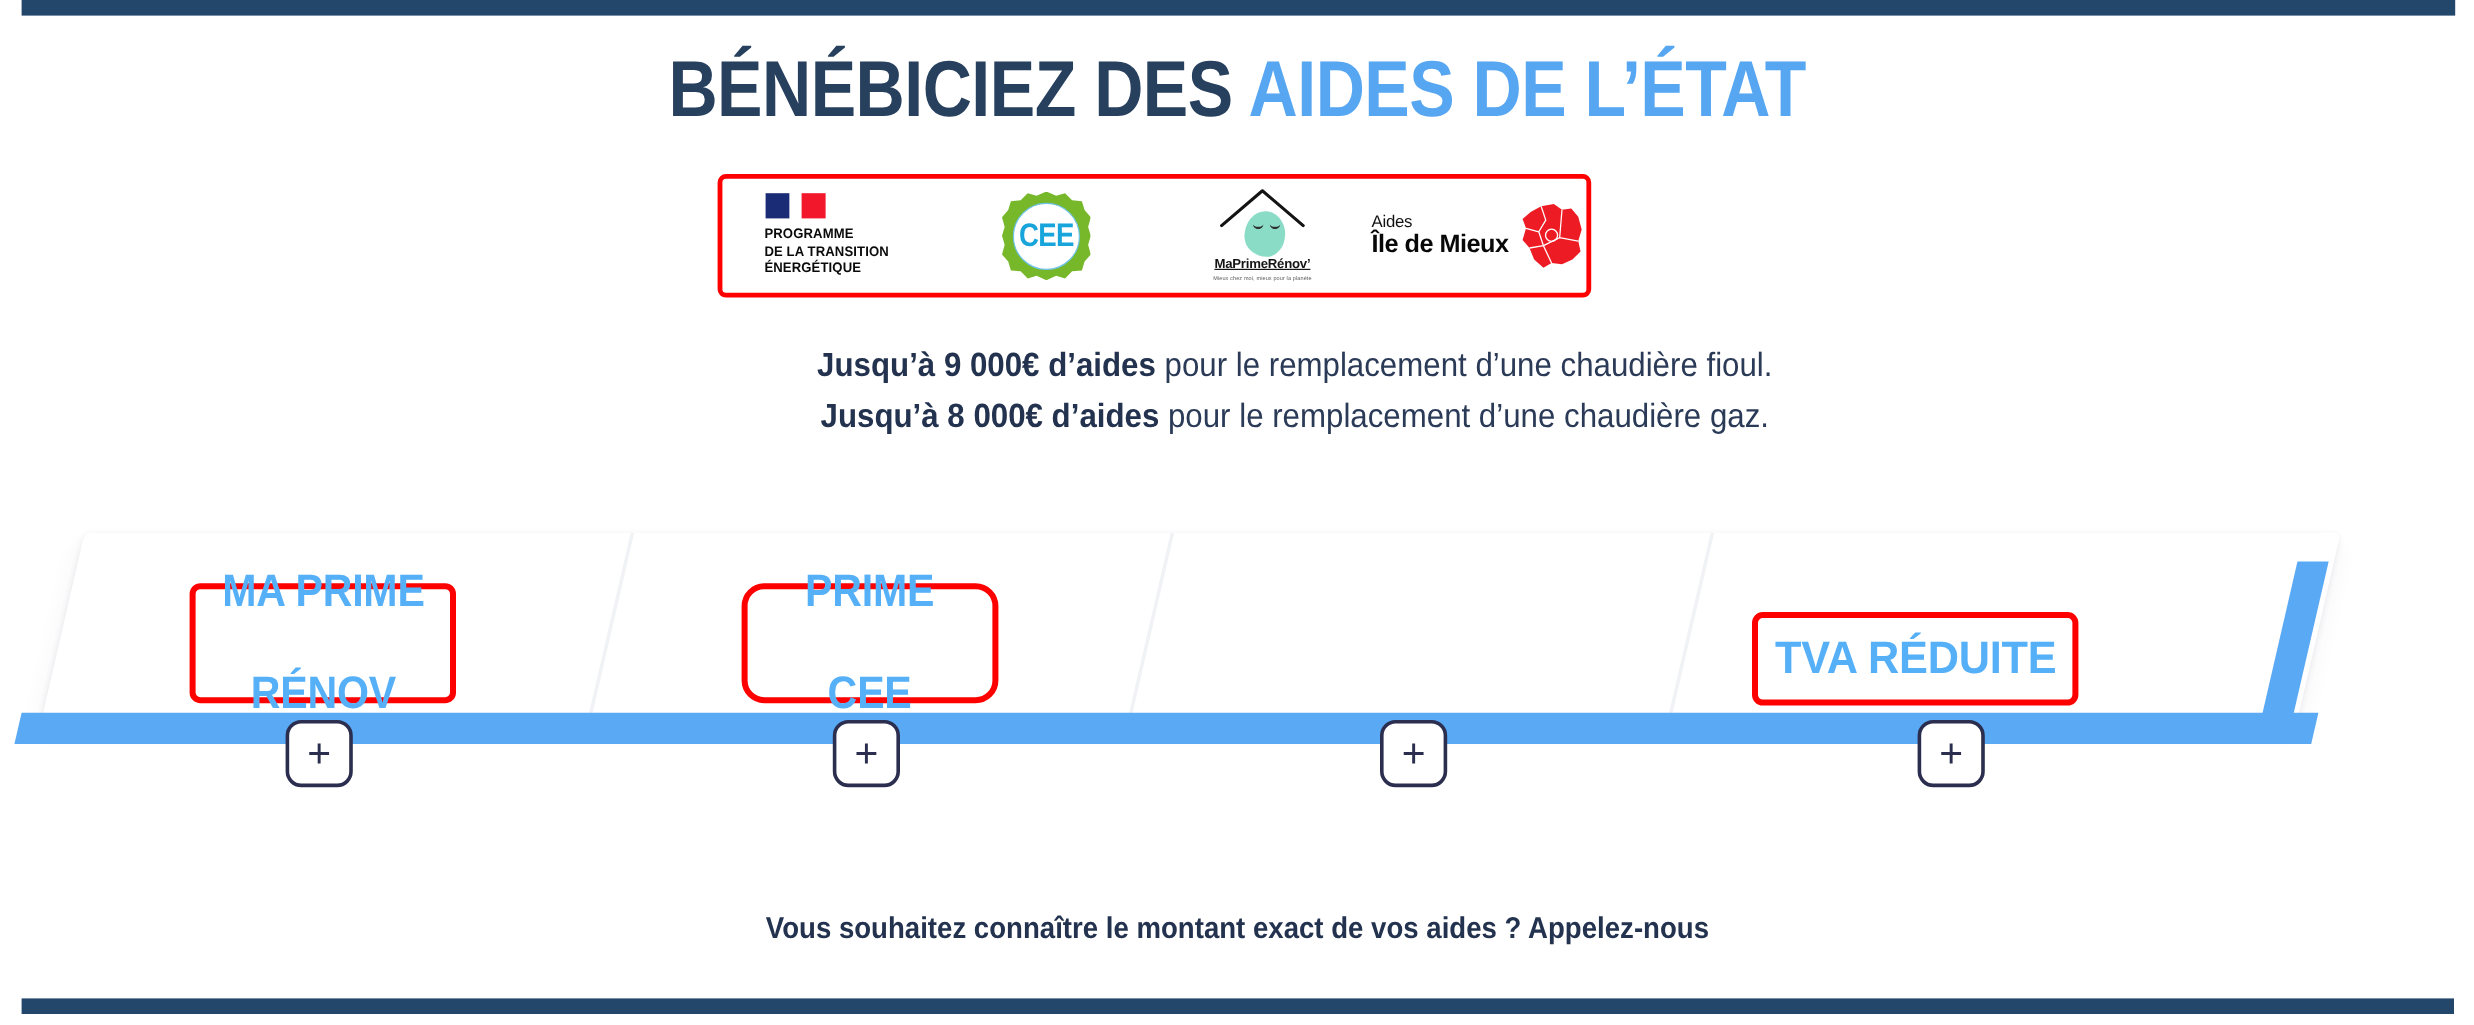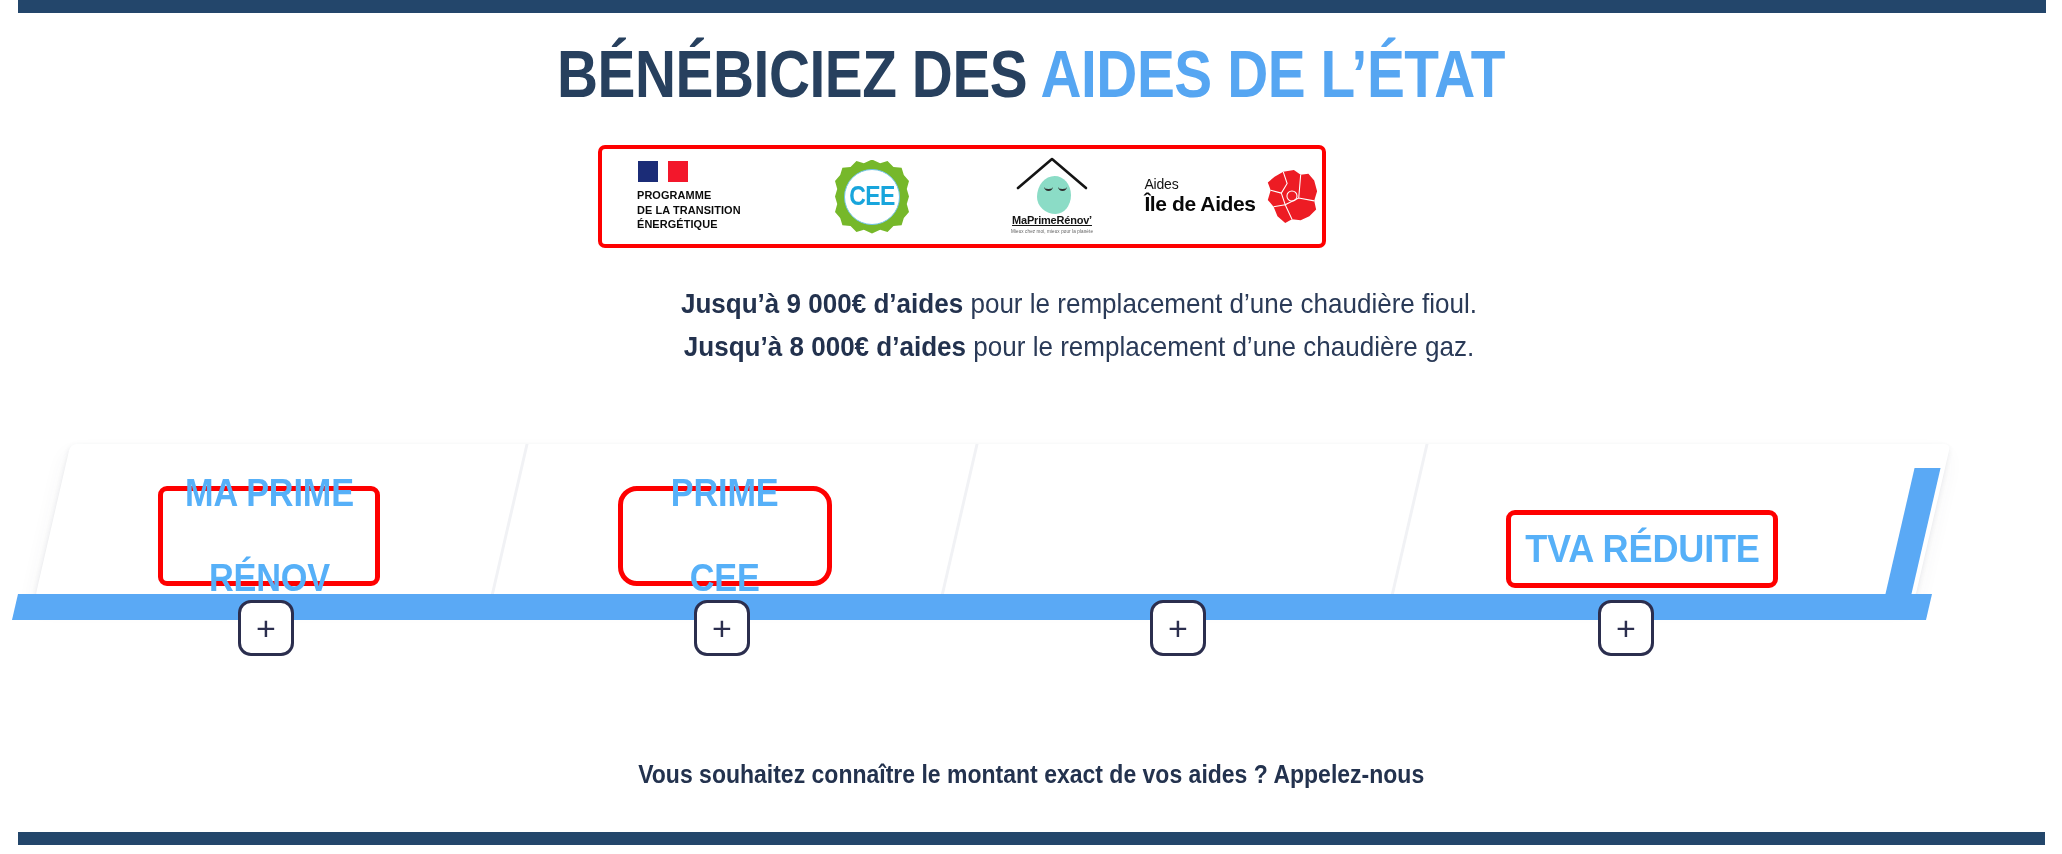--- a/index.html
+++ b/index.html
@@ -302,21 +302,21 @@
       <div class="eye r"></div>
       <div class="mpr-name">MaPrimeRénov’</div>
       <div class="mpr-tag">Mieux chez moi, mieux pour la planète</div>
     </div>
   </div>
 
   <div class="logo-cell">
     <div class="idf">
       <div class="idf-txt">
         <div class="idf-small">Aides</div>
-        <div class="idf-big">Île de Aides</div>
+        <div class="idf-big">Île de Mieux</div>
       </div>
       <svg class="idf-map" viewBox="0 0 60 60">
         <path fill="#ed1c24" d="M22 4 L33 2 L40 7 L48 6 L54 13 L57 24 L54 34 L56 43 L49 50
                                  L40 54 L31 53 L24 57 L16 50 L12 40 L6 33 L9 23 L6 15 L13 9 Z"></path>
         <path fill="none" stroke="#ffffff" stroke-width="1.1" d="M22 4 L26 16 L20 26 L24 38 L31 53 M9 23 L20 26 M54 34 L38 31 L24 38 M40 7 L38 31 M12 40 L24 38"></path>
         <circle cx="31" cy="29" r="5.2" fill="none" stroke="#ffffff" stroke-width="1.1"></circle>
       </svg>
     </div>
   </div>
 </div>
@@ -358,21 +358,21 @@
     </span>
   </div>
   <div class="plus-btn" style="left:694px; top:156px;">
     <span>+</span>
   </div>
 
   <div class="plus-btn" style="left:1150px; top:156px;">
     <span>+</span>
   </div>
 
-  <div class="aid-card" style="left:1506px; top:66px; width:272px; height:78px;">
+  <div class="aid-card" style="left:1460px; top:66px; width:272px; height:78px;">
     <span>TVA RÉDUITE</span>
   </div>
   <div class="plus-btn" style="left:1598px; top:156px;">
     <span>+</span>
   </div>
 </div>
 
 <div class="cta">
   <span>Vous souhaitez connaître le montant exact de vos aides ? Appelez-nous</span>
 </div>

